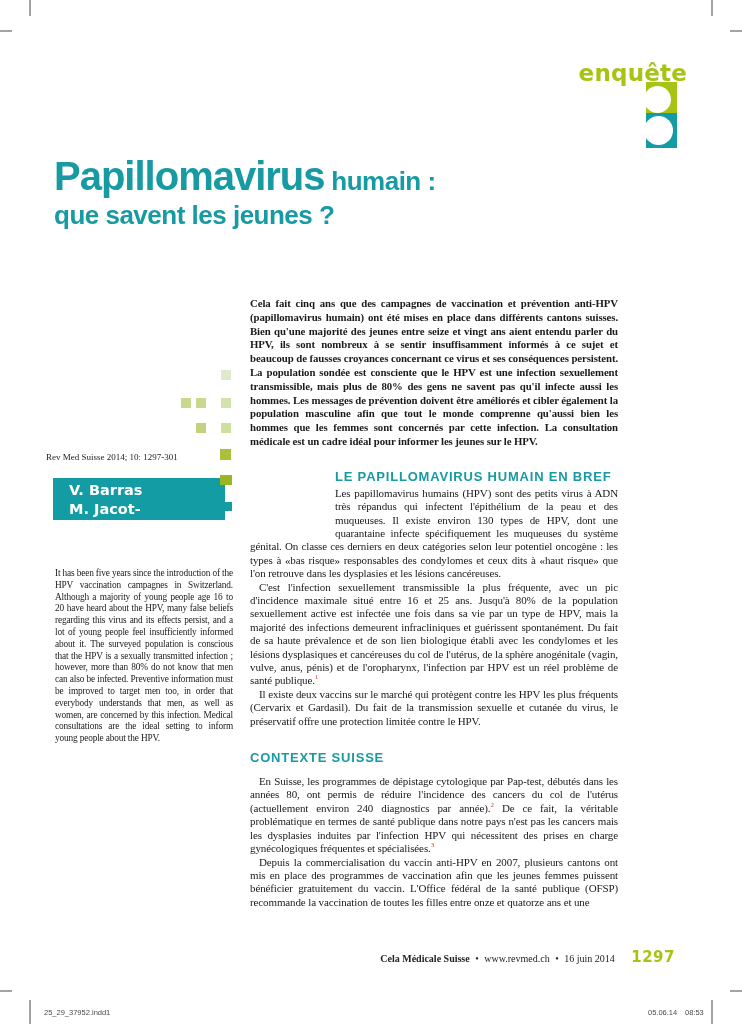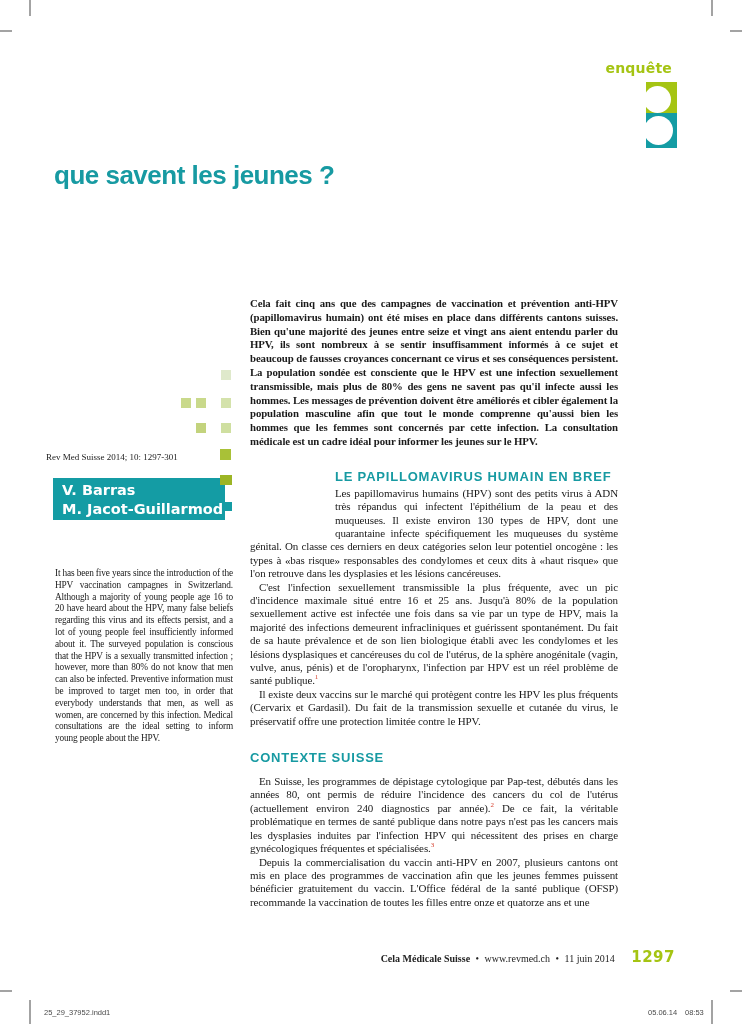--- a/index.html
+++ b/index.html
@@ -4,22 +4,22 @@
 <style>
   html,body{margin:0;padding:0;}
   body{
     width:742px;height:1024px;position:relative;background:#ffffff;
     font-family:"Liberation Serif", serif;color:#1a1a1a;overflow:hidden;
   }
   
   .crop{position:absolute;background:#a3a3a3;}
   
   .kicker{
-    position:absolute;top:60px;right:70px;
-    font-family:"DejaVu Sans", sans-serif;font-size:14px;font-weight:600;
+    position:absolute;top:60px;right:55px;
+    font-family:"DejaVu Sans", sans-serif;font-size:23px;font-weight:600;
     color:#a5c413;letter-spacing:.2px;
   }
   .logo{position:absolute;left:646px;top:82px;width:31px;}
   .logo-sq{position:relative;overflow:hidden;}
   .logo-sq.green{width:31px;height:31px;background:#a5c413;}
   .logo-sq.teal{width:31px;height:35px;background:#149ca4;}
   .logo-sq .hole{position:absolute;background:#ffffff;border-radius:50%;}
   .logo-sq.green .hole{width:27px;height:27px;left:-2px;top:4px;}
   .logo-sq.teal  .hole{width:29px;height:29px;left:-2px;top:3px;}
   
@@ -27,21 +27,21 @@
     font-family:"Liberation Sans", sans-serif;font-weight:bold;line-height:1;}
   .title .t-main{font-size:40px;letter-spacing:-1px;}
   .title .t-suffix{font-size:26px;letter-spacing:-.5px;}
   .title .t-line2{font-size:26px;letter-spacing:-.5px;margin-top:6px;}
   
   .citation{position:absolute;left:46px;top:452px;font-size:9px;color:#222;}
   .author-box{
     position:absolute;left:53px;top:478px;width:172px;height:42px;
     background:#149ca4;color:#ffffff;
     font-family:"DejaVu Sans", sans-serif;font-weight:bold;font-size:14.5px;
-    line-height:19px;padding:3px 0 0 9px;box-sizing:border-box;
+    line-height:19px;padding:3px 0 0 16px;box-sizing:border-box;
   }
   .author-notch{position:absolute;left:225px;top:502px;width:7px;height:9px;background:#149ca4;}
   .decor{position:absolute;}
   .abstract{
     position:absolute;left:55px;top:568px;width:178px;
     font-size:9.3px;line-height:11.8px;letter-spacing:-.15px;text-align:justify;
   }
   .abstract .ab-title{font-weight:bold;font-size:9.6px;line-height:12px;margin-bottom:2px;text-align:left;}
   
   .main-col{position:absolute;left:250px;top:297px;width:368px;}
@@ -96,20 +96,21 @@
 <div class="logo">
   <div class="logo-sq green">
       <div class="hole"></div>
     </div>
   <div class="logo-sq teal">
       <div class="hole"></div>
     </div>
 </div>
 
 <div class="title">
+  <div><span class="t-main">Papillomavirus</span><span class="t-suffix"> humain :</span></div>
   <div class="t-line2">que savent les jeunes ?</div>
 </div>
 
 <div class="citation">Rev Med Suisse 2014; 10: 1297-301</div>
 
 <div class="author-box">
   <div>V. Barras</div>
   <div>M. Jacot-Guillarmod</div>
 </div>
 <div class="author-notch"></div>
@@ -143,21 +144,21 @@
   <p class="body-p ind mt10"><span>En Suisse, les programmes de dépistage cytologique par Pap-test, débutés dans les années 80, ont permis de réduire l'incidence des cancers du col de l'utérus (actuellement environ 240 diagnostics par année).</span><sup class="sup-ref">2</sup><span> De ce fait, la véritable problématique en termes de santé publique dans notre pays n'est pas les cancers mais les dysplasies induites par l'infection HPV qui nécessitent des prises en charge gynécologiques fréquentes et spécialisées.</span><sup class="sup-ref">3</sup></p>
 
   <p class="body-p ind">Depuis la commercialisation du vaccin anti-HPV en 2007, plusieurs cantons ont mis en place des programmes de vaccination afin que les jeunes femmes puissent bénéficier gratuitement du vaccin. L'Office fédéral de la santé publique (OFSP) recommande la vaccination de toutes les filles entre onze et quatorze ans et une</p>
 </div>
 
 <div class="footer">
   <span class="f-journal">Cela Médicale Suisse</span>
   <span class="f-sep">•</span>
   <span>www.revmed.ch</span>
   <span class="f-sep">•</span>
-  <span>11 juin 2014</span>
+  <span>16 juin 2014</span>
   <span class="f-page">1297</span>
 </div>
 
 <div class="slug">
   <span class="s-file">25_29_37952.indd</span>
   <span class="s-page">1</span>
   <span class="s-date">05.06.14</span>
   <span class="s-time">08:53</span>
 </div>
 

